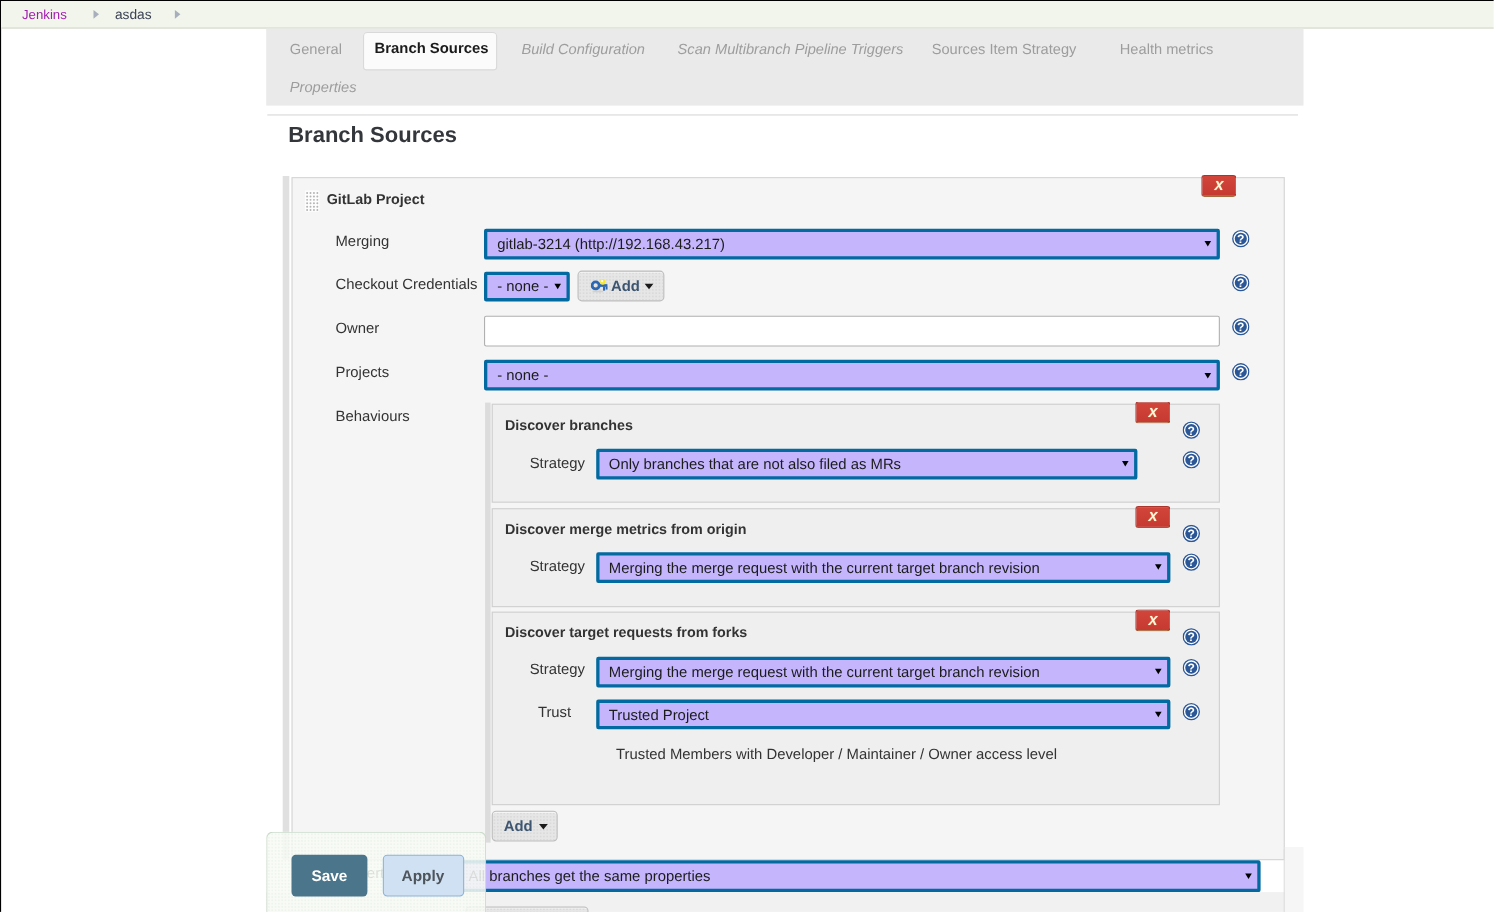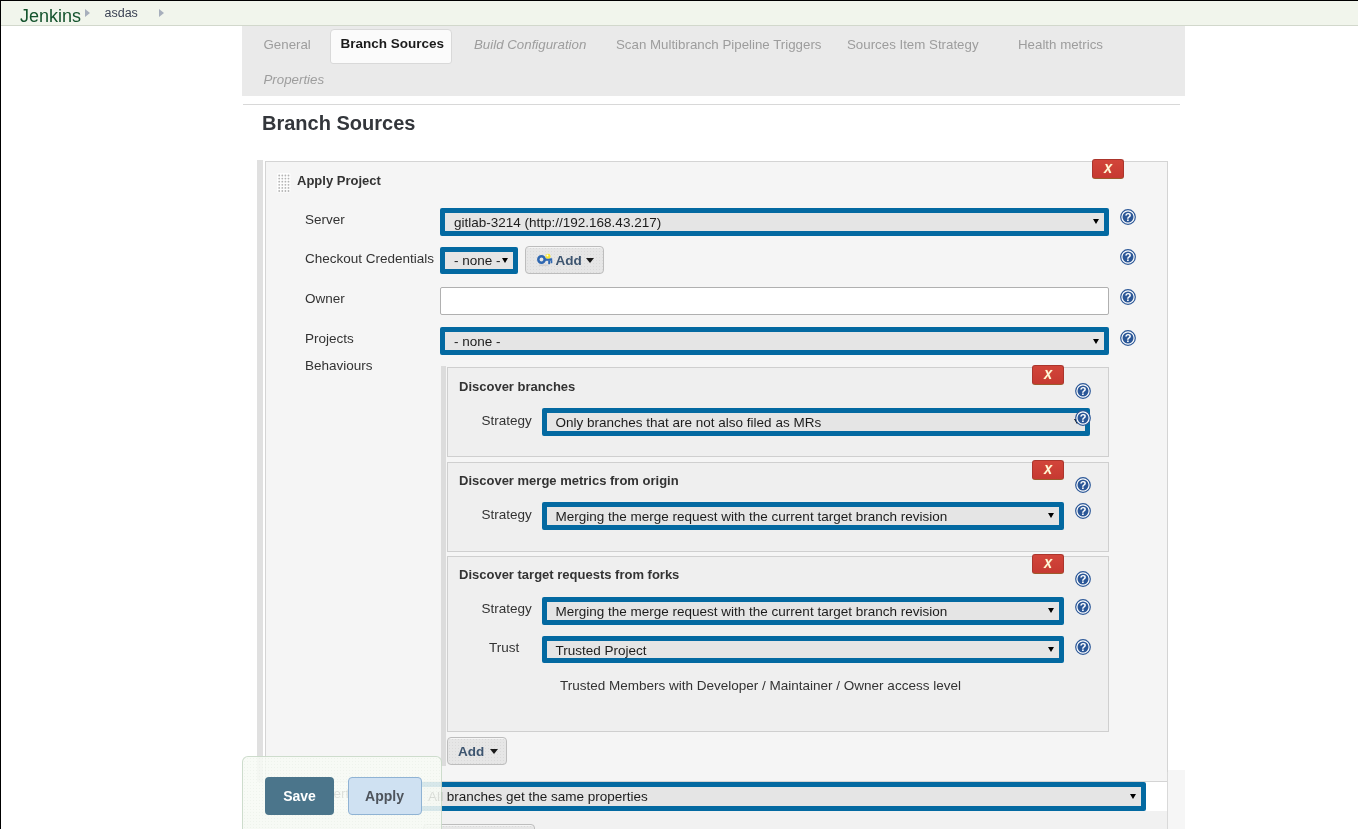--- a/index.html
+++ b/index.html
@@ -1,20 +1,20 @@
 <!DOCTYPE html>
 <html><head>
 <meta charset="utf-8">
 <style>
   html,body{margin:0;padding:0;}
   body{width:1358px;height:829px;position:relative;background:#fff;
        font-family:"Liberation Sans", sans-serif;overflow:hidden;}
   .abs{position:absolute;}
   .lbl{position:absolute;font-size:13.5px;color:#333;line-height:14px;white-space:nowrap;}
-  .sel{position:absolute;background:#e5e5e5;border:5px solid #0369a1;border-radius:2px;box-sizing:border-box;}
+  .sel{position:absolute;background:#c4b5fd;border:3px solid #0369a1;border-radius:2px;box-sizing:border-box;}
   .sel .txt{position:absolute;left:9px;top:50%;transform:translateY(-50%);font-size:13.5px;color:#1c1c1c;white-space:nowrap;}
   .sel .arr{position:absolute;right:5px;top:50%;margin-top:-2.5px;width:0;height:0;
             border-left:3.2px solid transparent;border-right:3.2px solid transparent;border-top:5.5px solid #000;}
   .inp{position:absolute;background:#fff;border:1px solid #b0b0b0;border-radius:2px;box-sizing:border-box;}
   .xbtn{position:absolute;width:32px;height:20px;box-sizing:border-box;border-radius:3px;
         background:linear-gradient(#d2453a,#c63931);border:1px solid #ab352c;border-bottom-color:#9c5c2c;
         color:#fff6dd;font-size:12px;font-weight:bold;font-style:italic;text-align:center;line-height:18px;text-shadow:0 0 1px rgba(255,225,130,0.9);}
   .btn{position:absolute;box-sizing:border-box;background-color:#e6e6e6;
        background-image:radial-gradient(circle, rgba(0,0,0,0.05) 0.7px, rgba(0,0,0,0) 0.8px);background-size:3px 3px;
        border:1px solid #bdbdbd;border-radius:4px;box-shadow:inset 0 1px 0 rgba(255,255,255,0.65);text-align:right;}
@@ -26,31 +26,31 @@
   .ptitle{position:absolute;font-size:13px;font-weight:bold;color:#333;line-height:14px;white-space:nowrap;}
   .tab{position:absolute;font-size:13.3px;color:#9d9d9d;line-height:14px;white-space:nowrap;}
 </style>
 </head>
 <body>
 
 <div class="abs" style="left:0;top:0;width:1358px;height:1px;background:#000;"></div>
 <div class="abs" style="left:0;top:0;width:1px;height:829px;background:#000;"></div>
 
 <div class="abs" style="left:1px;top:1px;width:1357px;height:24px;background:#f1f5ec;border-bottom:1px solid #d2d8cc;box-sizing:content-box;"></div>
-<div class="abs" style="left:20px;top:6px;font-size:18px;color:#14532d;">Jenkins</div>
+<div class="abs" style="left:20px;top:6px;font-size:12px;color:#a21caf;">Jenkins</div>
 <div class="abs" style="left:85px;top:9px;width:0;height:0;border-left:5.5px solid #a7afbc;border-top:4px solid transparent;border-bottom:4px solid transparent;"></div>
 <div class="abs" style="left:104.5px;top:6px;font-size:12.5px;color:#3b4254;">asdas</div>
 <div class="abs" style="left:158.5px;top:9px;width:0;height:0;border-left:5.5px solid #a7afbc;border-top:4px solid transparent;border-bottom:4px solid transparent;"></div>
 
 <div class="abs" style="left:242px;top:26px;width:943px;height:70px;background:#eaeaea;"></div>
 <div class="abs" style="left:330px;top:29px;width:122px;height:35px;background:#fbfbfb;border:1px solid #d9d9d9;border-radius:4px 4px 3px 3px;box-sizing:border-box;"></div>
 <div class="tab" style="left:263.5px;top:38px;">General</div>
 <div class="tab" style="left:340.5px;top:37px;font-size:13.5px;font-weight:bold;color:#1b1b1b;">Branch Sources</div>
 <div class="tab" style="left:474px;top:38px;font-style:italic;">Build Configuration</div>
-<div class="tab" style="left:616px;top:38px;">Scan Multibranch Pipeline Triggers</div>
+<div class="tab" style="left:616px;top:38px;font-style:italic;">Scan Multibranch Pipeline Triggers</div>
 <div class="tab" style="left:847px;top:38px;">Sources Item Strategy</div>
 <div class="tab" style="left:1018px;top:38px;">Health metrics</div>
 <div class="tab" style="left:263.5px;top:73px;font-style:italic;">Properties</div>
 
 <div class="abs" style="left:243px;top:104px;width:937px;height:1px;background:#d8d8d8;"></div>
 <div class="abs" style="left:262px;top:112px;font-size:20px;font-weight:bold;color:#33363b;line-height:22px;">Branch Sources</div>
 
 <div class="abs" style="left:257px;top:159.5px;width:5.5px;height:622px;background:#e0e0e0;"></div>
 <div class="abs" style="left:264.5px;top:160.5px;width:903.5px;height:621px;background:#f5f5f5;border:1px solid #d4d4d4;box-sizing:border-box;"></div>
 
@@ -76,24 +76,24 @@
       <circle cx="2.2" cy="14.9" r="0.9"></circle>
       <circle cx="5.3" cy="14.9" r="0.9"></circle>
       <circle cx="8.4" cy="14.9" r="0.9"></circle>
       <circle cx="11.5" cy="14.9" r="0.9"></circle>
       <circle cx="2.2" cy="18.0" r="0.9"></circle>
       <circle cx="5.3" cy="18.0" r="0.9"></circle>
       <circle cx="8.4" cy="18.0" r="0.9"></circle>
       <circle cx="11.5" cy="18.0" r="0.9"></circle>
     </g>
   </svg>
-<div class="ptitle" style="left:297px;top:174.3px;">Apply Project</div>
+<div class="ptitle" style="left:297px;top:174.3px;">GitLab Project</div>
 <div class="xbtn" style="left:1092px;top:159px;">X</div>
 
-<div class="lbl" style="left:305px;top:212.7px;">Server</div>
+<div class="lbl" style="left:305px;top:212.7px;">Merging</div>
 <div class="sel" style="left:440px;top:207.5px;width:669px;height:28px;">
     <span class="txt">gitlab-3214 (http://192.168.43.217)</span>
     <span class="arr"></span>
   </div>
 
 <div class="lbl" style="left:305px;top:251.7px;">Checkout Credentials</div>
 <div class="sel" style="left:440px;top:246.5px;width:78px;height:27px;">
     <span class="txt">- none -</span>
     <span class="arr"></span>
   </div>
@@ -113,28 +113,28 @@
 
 <div class="lbl" style="left:305px;top:292.2px;">Owner</div>
 <div class="inp" style="left:440px;top:287px;width:669px;height:27.5px;"></div>
 
 <div class="lbl" style="left:305px;top:332.2px;">Projects</div>
 <div class="sel" style="left:440px;top:327px;width:669px;height:28px;">
     <span class="txt">- none -</span>
     <span class="arr"></span>
   </div>
 
-<div class="lbl" style="left:305px;top:359px;">Behaviours</div>
+<div class="lbl" style="left:305px;top:372px;">Behaviours</div>
 <div class="abs" style="left:441px;top:366px;width:5px;height:400px;background:#dcdcdc;"></div>
 
 <div class="panel" style="left:447px;top:367px;width:662px;height:90px;"></div>
 <div class="ptitle" style="left:459px;top:379.9px;">Discover branches</div>
 <div class="xbtn" style="left:1032px;top:365.3px;">X</div>
 <div class="lbl" style="left:481.5px;top:413.8px;">Strategy</div>
-<div class="sel" style="left:541.5px;top:407.5px;width:548px;height:28px;">
+<div class="sel" style="left:541.5px;top:407.5px;width:492px;height:28px;">
     <span class="txt">Only branches that are not also filed as MRs</span>
     <span class="arr"></span>
   </div>
 
 <div class="panel" style="left:447px;top:461.5px;width:662px;height:90.5px;"></div>
 <div class="ptitle" style="left:459px;top:473.9px;">Discover merge metrics from origin</div>
 <div class="xbtn" style="left:1032px;top:459.8px;">X</div>
 <div class="lbl" style="left:481.5px;top:507.8px;">Strategy</div>
 <div class="sel" style="left:541.5px;top:501.5px;width:522px;height:28px;">
     <span class="txt">Merging the merge request with the current target branch revision</span>

